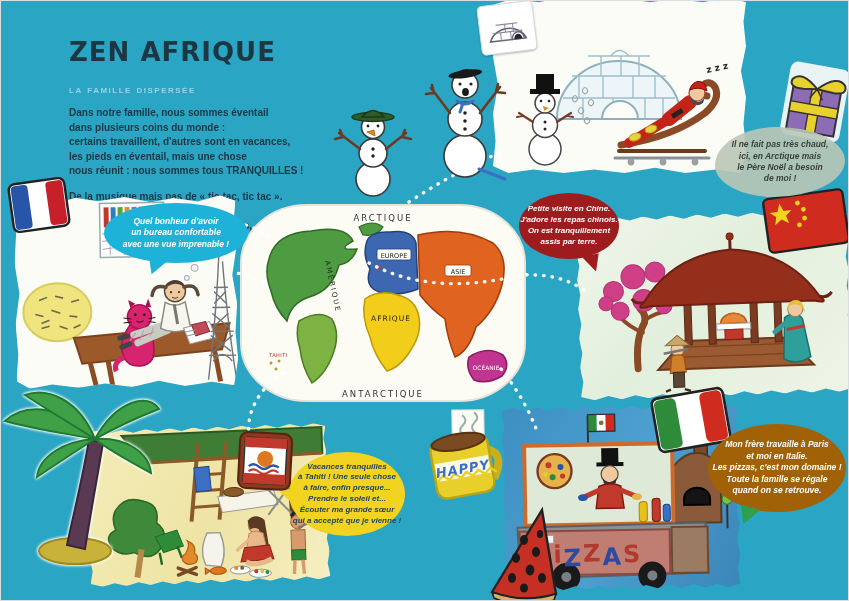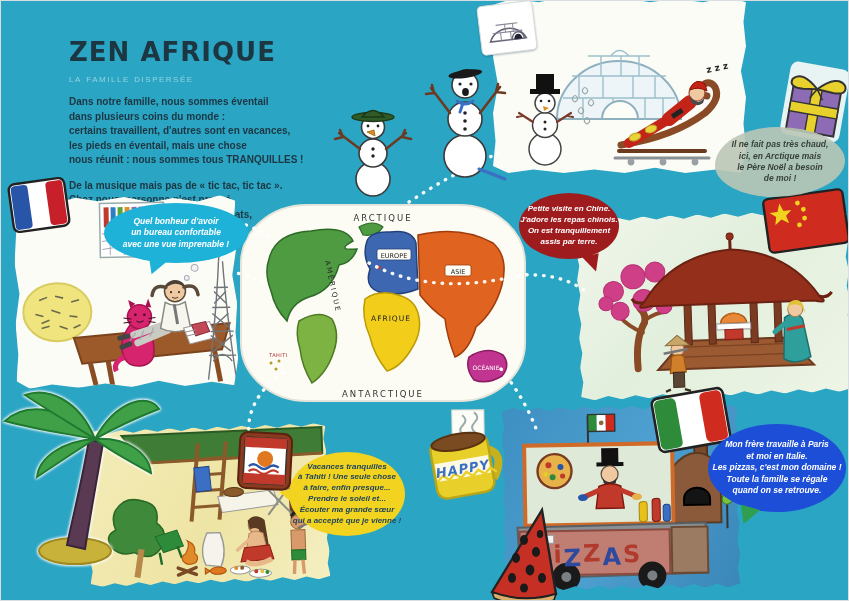--- a/index.html
+++ b/index.html
@@ -6,37 +6,37 @@
   .page{position:relative;width:849px;height:601px;overflow:hidden;
         background:#2BA5C4;border:1px solid #d9dee2;box-sizing:border-box;
         font-family:"Liberation Sans",sans-serif;}
   .abs{position:absolute;}
   .prelines{white-space:pre-line;}
 
   
   .hdr{left:68px;top:36px;width:310px;color:#1C3642;}
   .hdr h1{margin:0;font-size:26px;font-weight:bold;letter-spacing:1px;color:#1C3642;
           font-family:"DejaVu Sans","Liberation Sans",sans-serif;}
-  .hdr h2{margin:5px 0 0 0;font-size:11px;font-weight:normal;letter-spacing:1.5px;
+  .hdr h2{margin:16px 0 0 0;font-size:11px;font-weight:bold;letter-spacing:1.5px;
           color:#96D2E2;font-variant:small-caps;text-transform:lowercase;}
   .hdr p{margin:11px 0 0 0;font-size:10px;line-height:1.45;font-weight:bold;color:#1C3642;}
 
   
   .panel{background:#FCFCF7;box-shadow:0 1px 3px rgba(0,40,60,.25);}
   .torn{clip-path:polygon(1% 4%,8% 1%,18% 3%,28% 0%,38% 2%,50% 0%,62% 3%,72% 1%,83% 3%,93% 0%,100% 3%,99% 14%,100% 28%,98% 42%,100% 57%,99% 72%,100% 86%,98% 100%,88% 98%,76% 100%,64% 97%,52% 100%,40% 98%,28% 100%,16% 98%,6% 100%,0% 96%,1% 82%,0% 66%,2% 50%,0% 34%,1% 18%);}
   .zig{clip-path:polygon(0% 2%,5% 0%,10% 2%,15% 0%,20% 2%,25% 0%,30% 2%,35% 0%,40% 2%,45% 0%,50% 2%,55% 0%,60% 2%,65% 0%,70% 2%,75% 0%,80% 2%,85% 0%,90% 2%,95% 0%,100% 2%,99% 10%,100% 18%,99% 26%,100% 34%,99% 42%,100% 50%,99% 58%,100% 66%,99% 74%,100% 82%,99% 90%,100% 98%,95% 100%,90% 98%,85% 100%,80% 98%,75% 100%,70% 98%,65% 100%,60% 98%,55% 100%,50% 98%,45% 100%,40% 98%,35% 100%,30% 98%,25% 100%,20% 98%,15% 100%,10% 98%,5% 100%,0% 98%,1% 90%,0% 82%,1% 74%,0% 66%,1% 58%,0% 50%,1% 42%,0% 34%,1% 26%,0% 18%,1% 10%);}
 
   
   .bubble{border-radius:50%;display:flex;align-items:center;justify-content:center;
           text-align:center;font-style:italic;font-weight:bold;font-size:8.5px;
           line-height:1.35;z-index:30;}
   .bubble .tail{position:absolute;width:0;height:0;}
   .b-paris{background:#1FB2D9;color:#fff;}
   .b-china{background:#9E1B1E;color:#fff;}
-  .b-italy{background:#1d4ed8;color:#fff;}
+  .b-italy{background:#a16207;color:#fff;}
   .b-tahiti{background:#F2D31F;color:#20455a;}
   .b-arctic{background:rgba(186,198,182,.9);color:#38413a;border-radius:48% 52% 55% 45%/55% 48% 52% 45%;}
 
   .cutout{z-index:25;}
   svg text{font-family:"DejaVu Sans","Liberation Sans",sans-serif;}
 </style>
 </head>
 <body>
 
 <div class="page">

